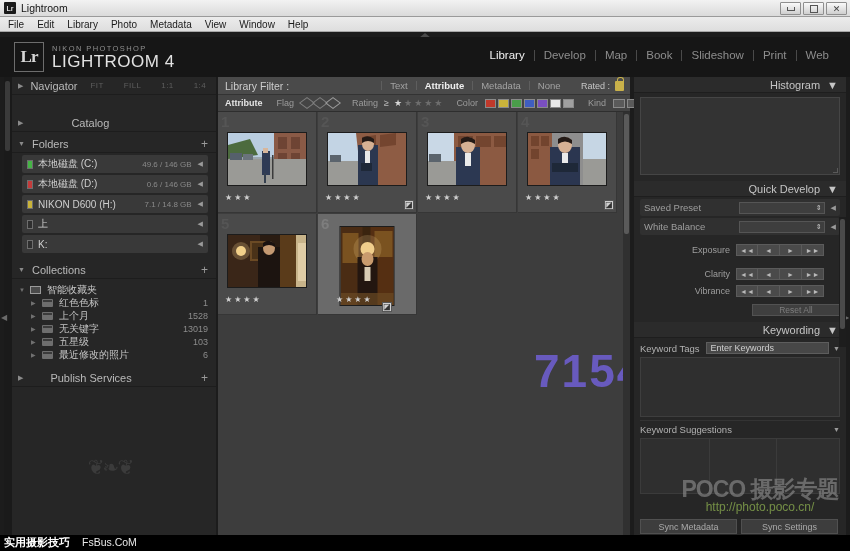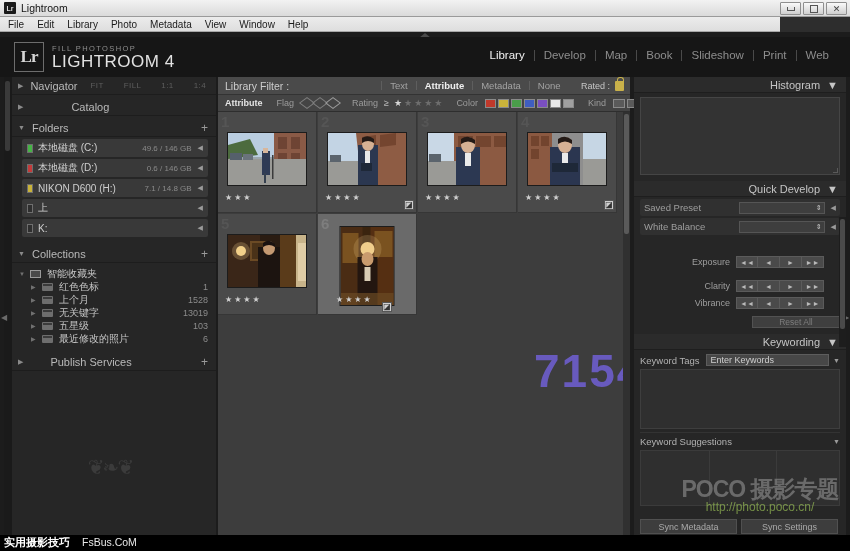--- a/index.html
+++ b/index.html
@@ -30,21 +30,21 @@
     width:21px;height:13px;border:1px solid #8f8f8f;background:linear-gradient(#fafafa,#cfcfcf);
     display:flex;align-items:center;justify-content:center;font-size:8px;color:#333;border-radius:1px;
   }
   .tb-btn span{ display:block; }
   .glyph-min{ width:8px;height:4px;border:1px solid #555;border-top:none;}
   .glyph-max{ width:8px;height:8px;border:1px solid #555;}
   .glyph-close{ font-size:9px;line-height:8px;color:#444; }
 
   
   .menubar{
-    position:absolute; left:0; top:17px; width:780px; height:15px;
+    position:absolute; left:0; top:17px; width:850px; height:15px;
     background:linear-gradient(#ececec,#dedede);
     border-bottom:1px solid #a7a7a7;
     display:flex; align-items:center; padding-left:8px; gap:13px;
   }
   .menubar div{ color:#1a1a1a; font-size:10px; }
 
   
   .lr{
     position:absolute; left:0; top:32px; width:850px; height:519px;
     background:#1c1c1c;
@@ -285,21 +285,21 @@
     <div>Help</div>
   </div>
 
   <div class="lr">
     <div class="top-arrow"></div>
 
     <div class="idbar">
       <div class="lr-logo">
         <div class="lr-box">Lr</div>
         <div>
-          <div class="lr-txt1">FILL PHOTOSHOP</div>
+          <div class="lr-txt1">NIKON PHOTOSHOP</div>
           <div class="lr-txt2">LIGHTROOM 4</div>
         </div>
       </div>
       <div class="modules">
         <div class="mod active">Library</div>
         <div class="mod-sep"></div>
         <div class="mod">Develop</div>
         <div class="mod-sep"></div>
         <div class="mod">Map</div>
         <div class="mod-sep"></div>
@@ -325,21 +325,21 @@
           <span class="tri">▶</span>
           <span>Navigator</span>
           <span class="nav-zooms">
             <span>FIT</span>
             <span>FILL</span>
             <span>1:1</span>
             <span>1:4</span>
           </span>
         </div>
 
-        <div class="panel-head" style="margin-top:3px;gap:48px;">
+        <div class="panel-head" style="margin-top:19px;gap:48px;">
           <span class="tri">▶</span>
           <span>Catalog</span>
         </div>
 
         <div class="panel-head" style="margin-top:3px;">
           <span class="tri">▼</span>
           <span>Folders</span>
           <span class="plus">+</span>
         </div>
 
@@ -679,21 +679,21 @@
         <span class="qd-tri">◀</span>
       </div>
       <div class="qd-row">
         <span>White Balance</span>
         <span class="qd-field">
             <b>⇕</b>
           </span>
         <span class="qd-tri">◀</span>
       </div>
 
-      <div class="slider-row" style="margin-top:20px;">
+      <div class="slider-row" style="margin-top:8px;">
         <span class="nm">Exposure</span>
         <span class="btns4">
           <s>◄◄</s>
           <s>◄</s>
           <s>►</s>
           <s>►►</s>
         </span>
       </div>
       <div class="slider-row" style="margin-top:10px;">
         <span class="nm">Clarity</span>

